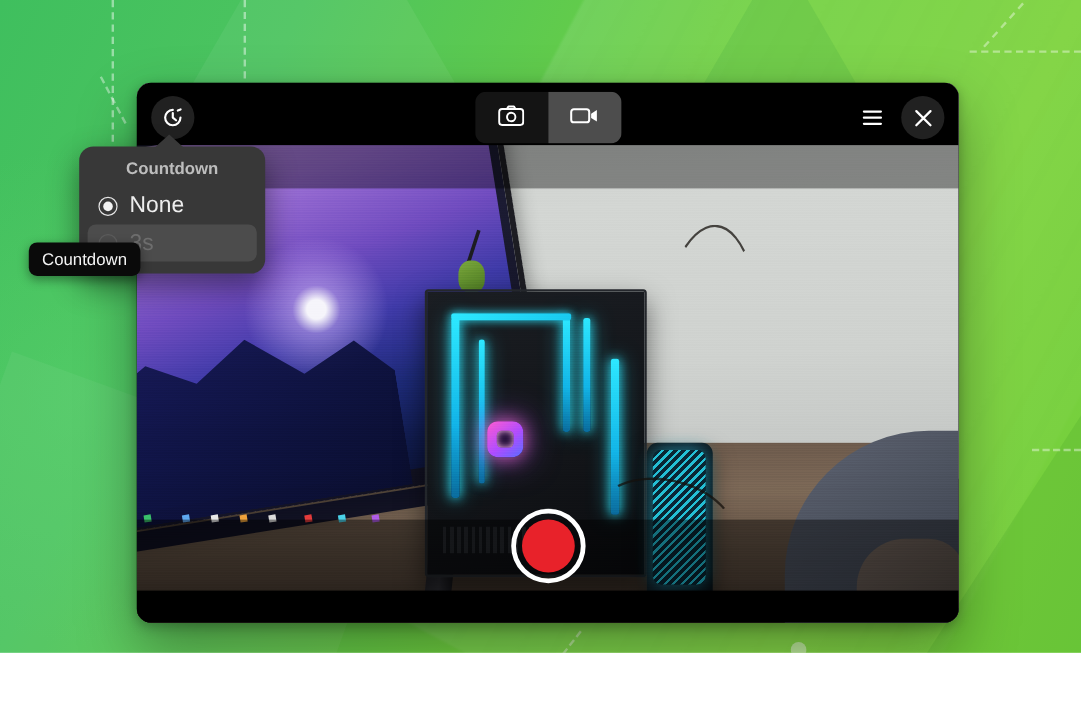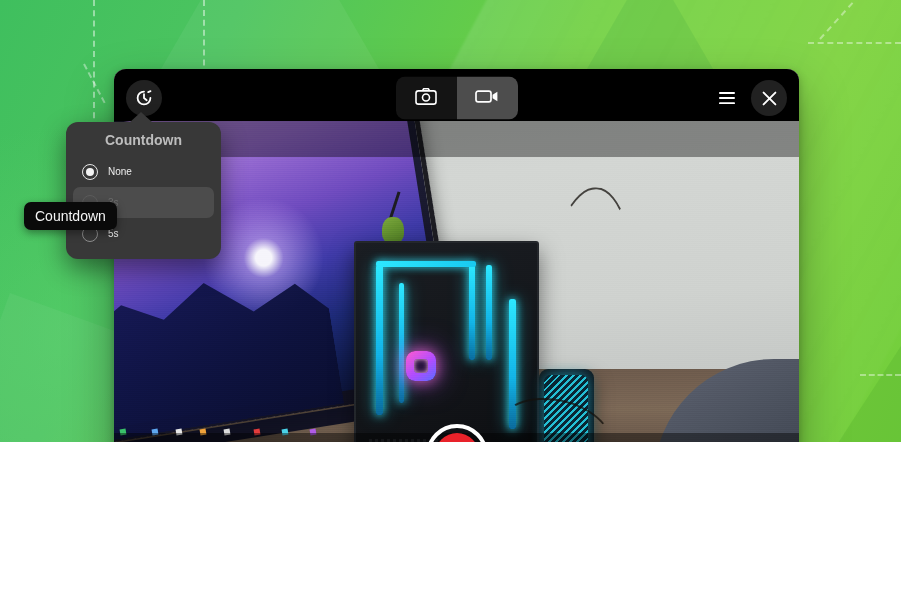--- a/index.html
+++ b/index.html
@@ -5,21 +5,21 @@
   * { box-sizing: border-box; margin: 0; padding: 0; }
   html, body {
     width: 901px; height: 602px;
     overflow: hidden;
     font-family: "Liberation Sans", sans-serif;
   }
 
   
   #desktop {
     position: relative;
-    width: 901px; height: 442px;
+    width: 901px; height: 544px;
     background: linear-gradient(115deg, #3fbf5e 0%, #4cc45f 22%, #6fd03f 55%, #7ed33f 78%, #72ce3c 100%);
     overflow: hidden;
   }
   .bg-shape { position: absolute; pointer-events: none; }
 
   
   .band-a {
     width: 520px; height: 900px;
     left: 420px; top: -260px;
     background: linear-gradient(90deg, rgba(255,255,255,0.10), rgba(255,255,255,0.02));
@@ -344,21 +344,21 @@
   }
   .radio-row.selected .radio-dot {
     border-color: #e6e6e6;
   }
   .radio-row.selected .radio-dot::after {
     content: "";
     width: 8px; height: 8px;
     border-radius: 50%;
     background: #f2f2f2;
   }
-  .radio-label { color: #ededed; font-size: 10px; }
+  .radio-label { color: #ededed; font-size: 19px; }
   .radio-row.dim .radio-label { color: #6e6e6e; }
   .radio-row.dim .radio-dot { border-color: #5c5c5c; }
 
   
   #countdown-tooltip {
     position: absolute;
     left: 24px; top: 202px;
     background: #0a0a0a;
     color: #f4f4f4;
     font-size: 14px;
@@ -506,22 +506,18 @@
     <div class="radio-row selected">
       <span class="radio-dot"></span>
       <span class="radio-label">None</span>
     </div>
 
     <div class="radio-row hovered dim">
       <span class="radio-dot"></span>
       <span class="radio-label">3s</span>
     </div>
 
-    <div class="radio-row">
-      <span class="radio-dot"></span>
-      <span class="radio-label">5s</span>
-    </div>
 
   </div>
 
   <div id="countdown-tooltip">Countdown</div>
 
 </div>
 
 </body></html>

